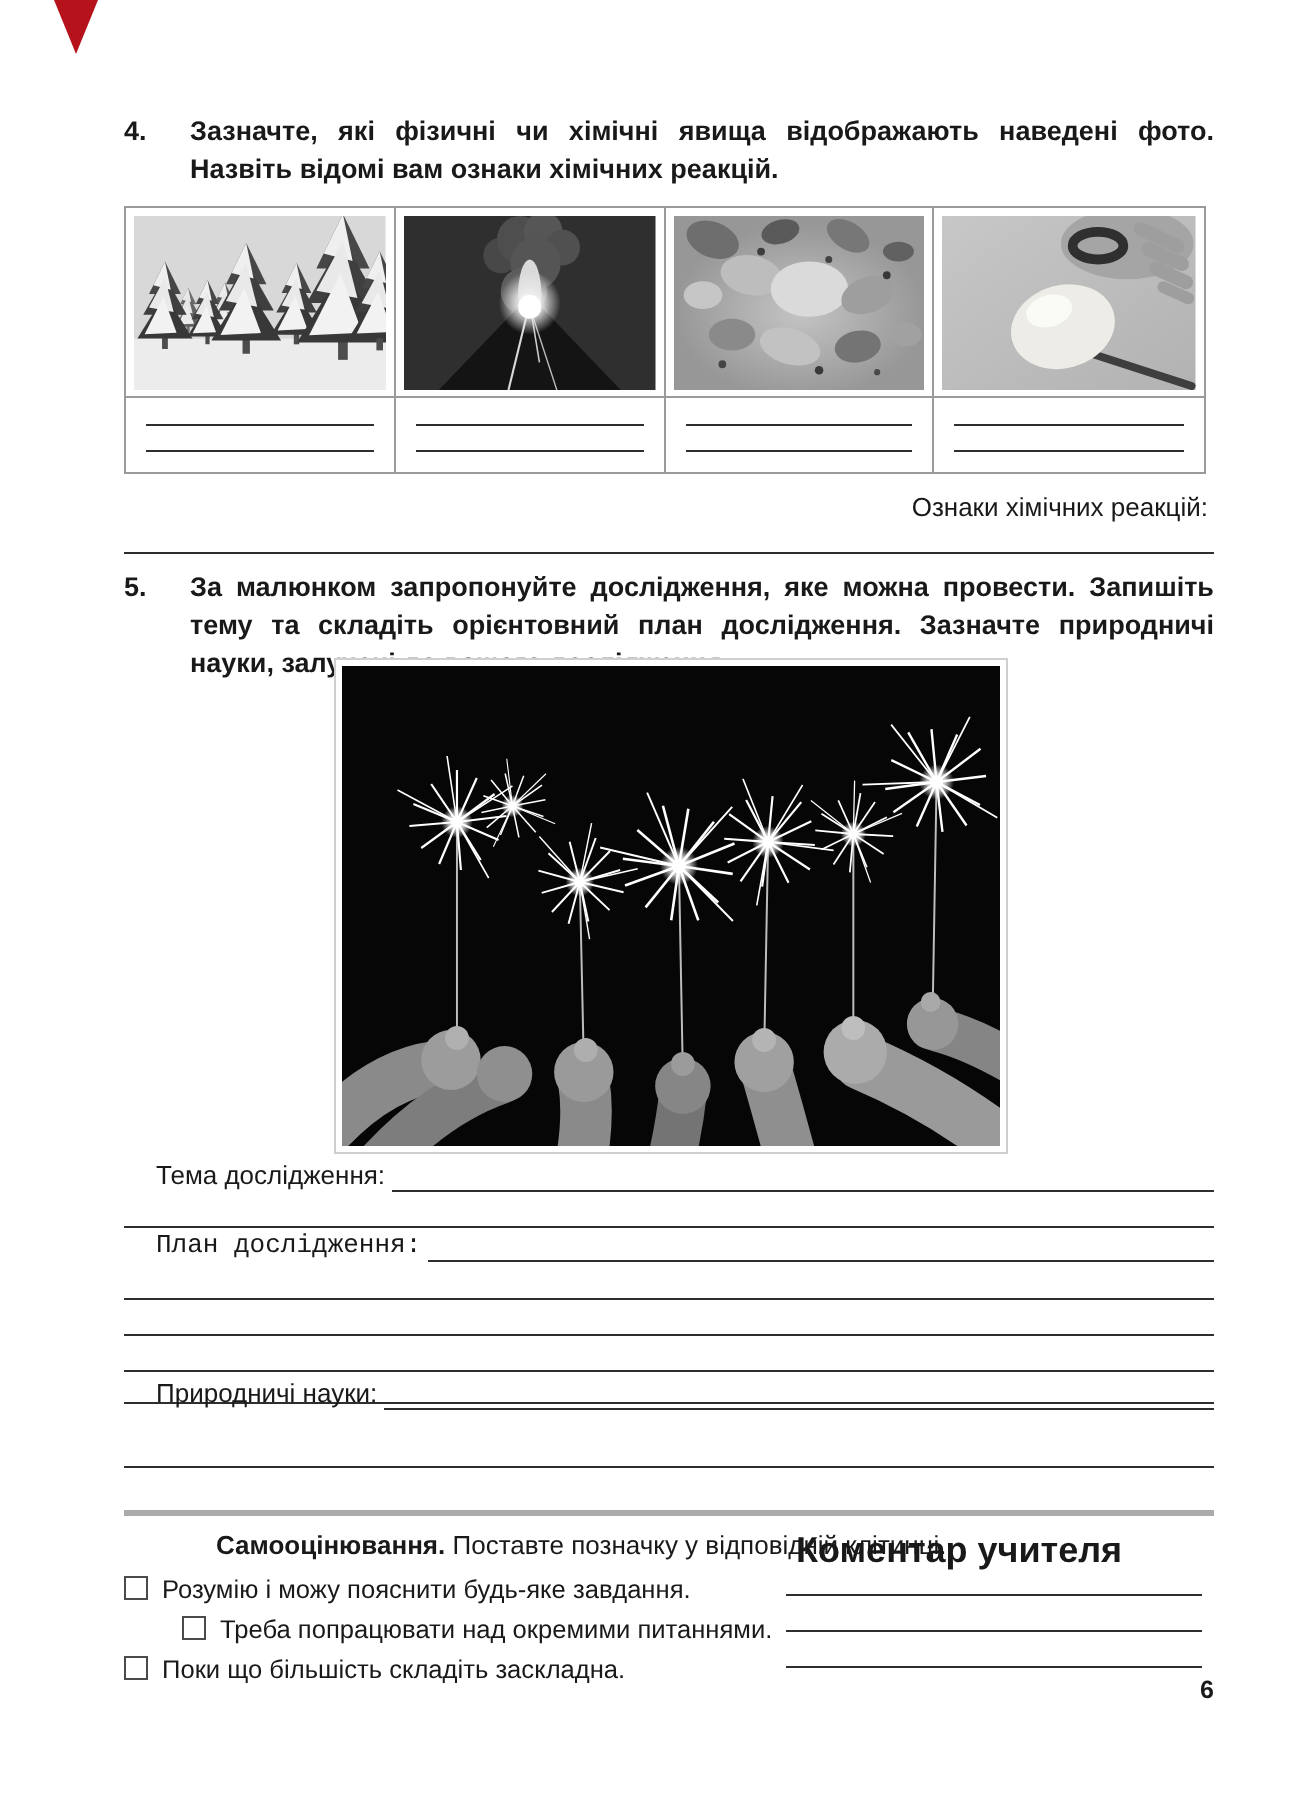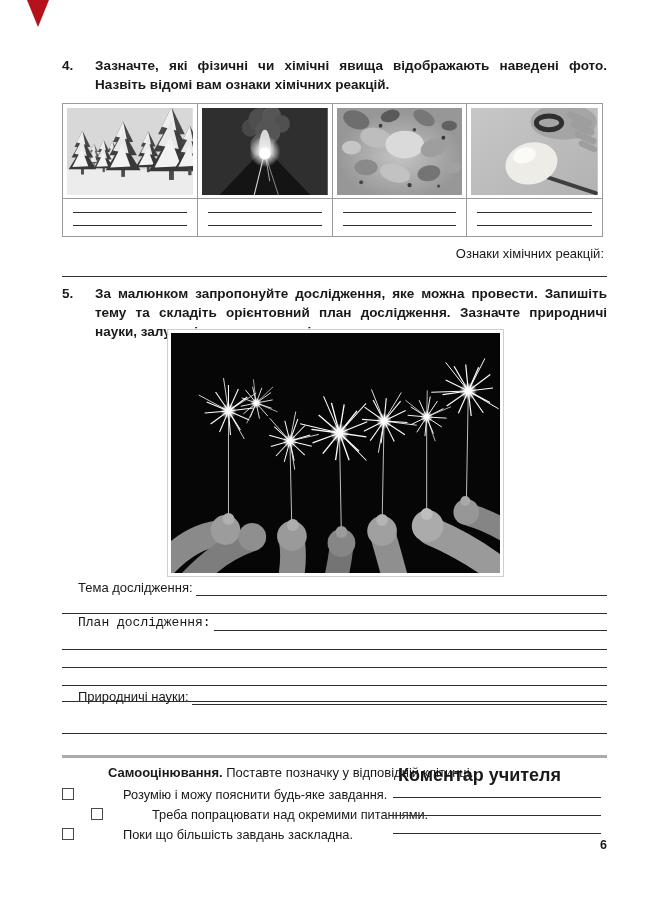--- a/index.html
+++ b/index.html
@@ -40,21 +40,21 @@
   .big-photo{
     position:absolute;left:167px;top:329px;width:337px;height:248px;
     box-sizing:border-box;border:1px solid #cfcfcf;background:#fff;padding:3px;
   }
   .big-photo svg{display:block;width:100%;height:100%;}
   
   .sa-rule{position:absolute;left:62px;top:755px;width:545px;height:3px;background:#ababab;}
   .sa-title{position:absolute;left:62px;top:765px;font-size:13px;margin-left:46px;}
   .sa-title .b{font-weight:700;}
   .sa-comment-label{position:absolute;left:398px;top:765px;font-size:18px;font-weight:700;}
-  .cb-row{position:absolute;left:62px;display:flex;align-items:center;height:16px;font-size:12.8px;gap:42px;}
+  .cb-row{position:absolute;left:62px;display:flex;align-items:center;height:16px;font-size:12.8px;}
   .cb-box{flex:none;width:12px;height:12px;border:1.3px solid #4a4a4a;background:#fff;margin-right:7px;box-sizing:border-box;}
   .comment-line{position:absolute;left:393px;width:208px;height:0;border-bottom:1.2px solid #2e2e2e;}
   .page-num{position:absolute;right:43px;top:838px;font-size:12.5px;font-weight:700;}
 </style>
 </head>
 <body>
 
 <div class="page">
 
   <div class="corner-flag"></div>
@@ -313,21 +313,21 @@
   <div class="cb-row" style="top:786px;">
     <span class="cb-box"></span>
     <span>Розумію і можу пояснити будь-яке завдання.</span>
   </div>
   <div class="cb-row" style="top:806px;margin-left:29px;">
     <span class="cb-box"></span>
     <span>Треба попрацювати над окремими питаннями.</span>
   </div>
   <div class="cb-row" style="top:826px;">
     <span class="cb-box"></span>
-    <span>Поки що більшість завдань заскладна.</span>
+    <span>Поки що більшість складіть заскладна.</span>
   </div>
 
   <div class="comment-line" style="top:797px;"></div>
   <div class="comment-line" style="top:815px;"></div>
   <div class="comment-line" style="top:833px;"></div>
 
   <div class="page-num">6</div>
 
 </div>
 

